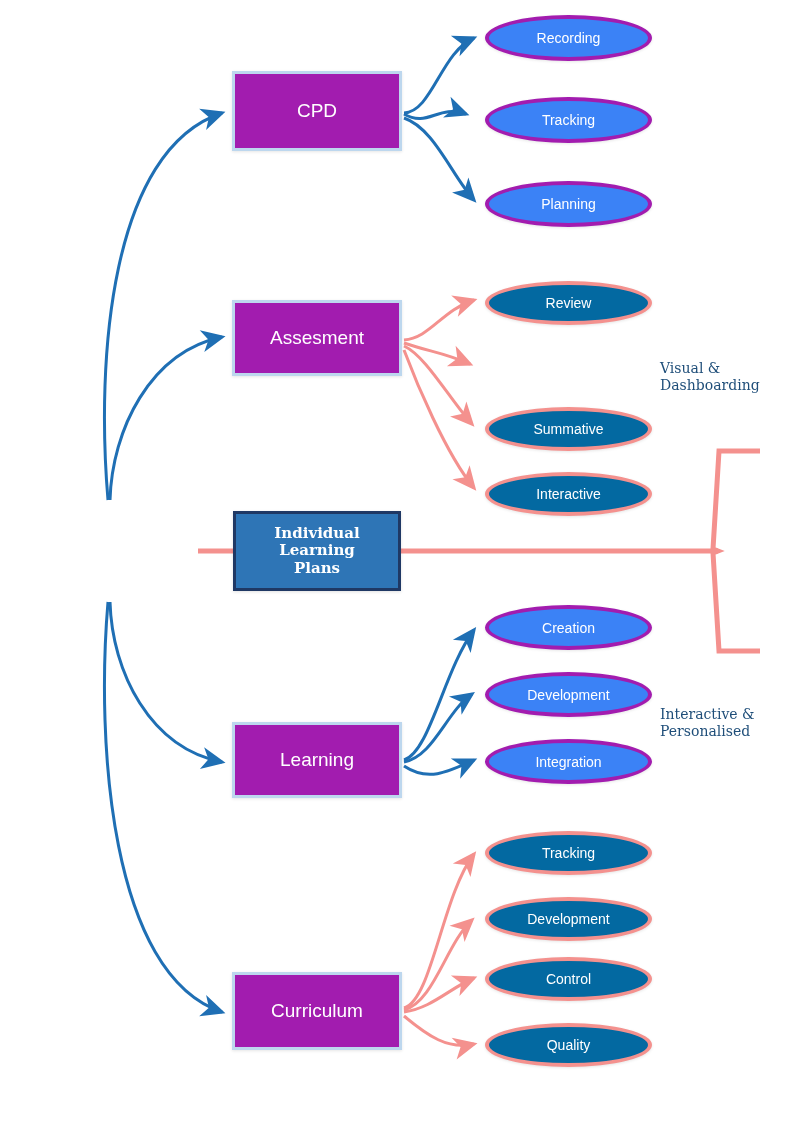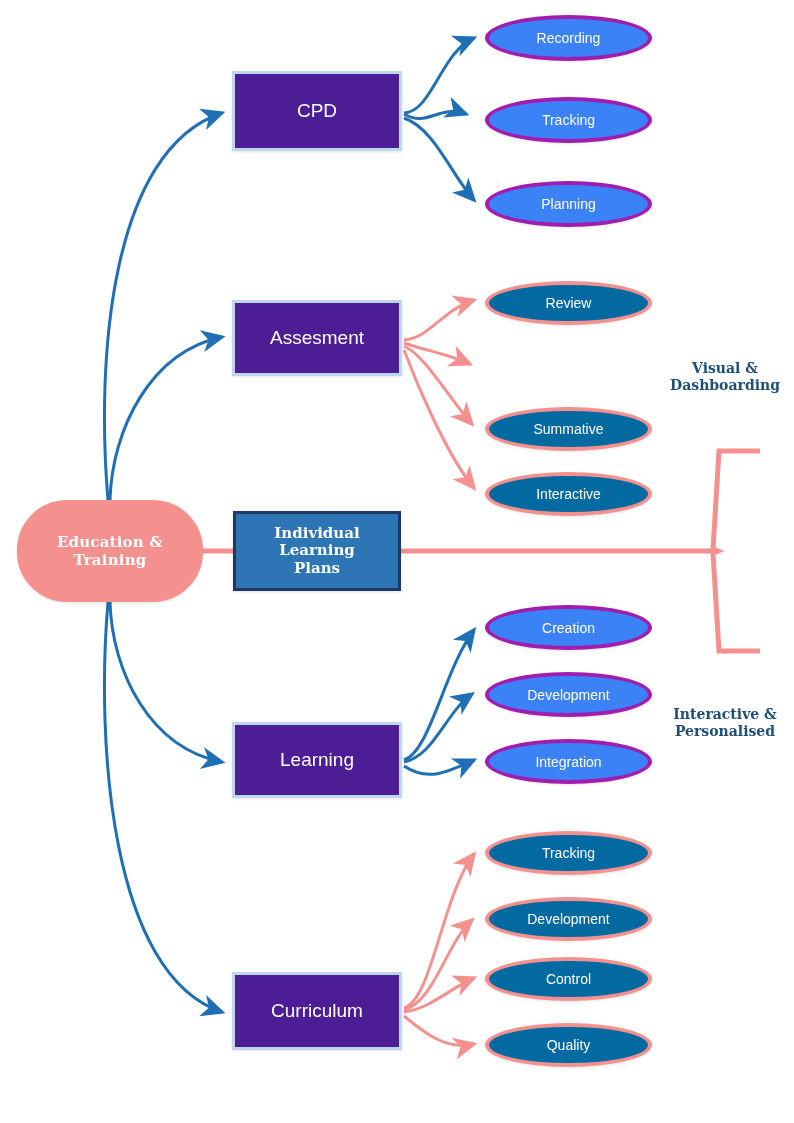--- a/index.html
+++ b/index.html
@@ -12,41 +12,41 @@
   
   .hub{
     background:#f4918e;border:2px solid #f4918e;border-radius:50px;
     color:#ffffff;font-family:"DejaVu Serif",serif;font-weight:bold;font-size:15px;
     letter-spacing:.2px;
     box-shadow:0 1px 3px rgba(0,0,0,.12);
   }
 
   
   .boxblue{
-    background:#4c1d95;border:3px solid #bdd7ee;
+    background:#a21caf;border:3px solid #bdd7ee;
     color:#ffffff;font-size:19px;font-weight:400;
     box-shadow:0 1px 3px rgba(0,0,0,.10);
   }
 
   
   .boxnavy{
     background:#2e75b6;border:3px solid #1f3864;
     color:#ffffff;font-family:"DejaVu Serif",serif;font-weight:bold;font-size:15px;line-height:1.15;
     box-shadow:0 1px 3px rgba(0,0,0,.12);
   }
 
   
   .ell{border-radius:50%;font-size:14px;color:#ffffff;box-shadow:0 1px 3px rgba(0,0,0,.10);}
   .ell.pink{background:#3b82f6;border:4px solid #a21caf;}
   .ell.blue{background:#0369a1;border:4px solid #f4918e;}
 
   
   .sidelabel{
-    position:absolute;color:#1f4e79;font-family:"DejaVu Serif",serif;font-weight:bold;
-    font-size:14px;line-height:1.2;text-align:center;
+    position:absolute;color:#1f4e79;font-family:"DejaVu Serif",serif;font-weight:normal;
+    font-size:14px;line-height:1.2;
   }
 </style>
 </head>
 <body>
 
 <div id="stage">
 
   <svg id="edges" viewBox="0 0 794 1123" xmlns="http://www.w3.org/2000/svg">
     <defs>
       <marker id="ahBlue" markerWidth="9" markerHeight="9" refX="7.2" refY="4.5" orient="auto" markerUnits="strokeWidth">
@@ -93,23 +93,20 @@
     </g>
 
     <g fill="none" stroke="#f4918e" stroke-width="3" marker-end="url(#ahPink)">
       <path d="M404,1008 C432,1000 442,896 474,854"></path>
       <path d="M404,1010 C434,1002 446,944 472,920"></path>
       <path d="M404,1012 C432,1008 450,988 474,978"></path>
       <path d="M404,1016 C428,1036 448,1050 474,1044"></path>
     </g>
   </svg>
 
-  <div class="node hub" style="left:17px;top:500px;width:186px;height:102px;">
-    <span>Education &amp; Training</span>
-  </div>
 
   <div class="node boxnavy" style="left:233px;top:511px;width:168px;height:80px;flex-direction:column;">
     <span>Individual Learning</span>
     <span>Plans</span>
   </div>
 
   <div class="node boxblue" style="left:232px;top:71px;width:170px;height:80px;">
     <span>CPD</span>
   </div>
   <div class="node ell pink" style="left:485px;top:15px;width:167px;height:46px;">

